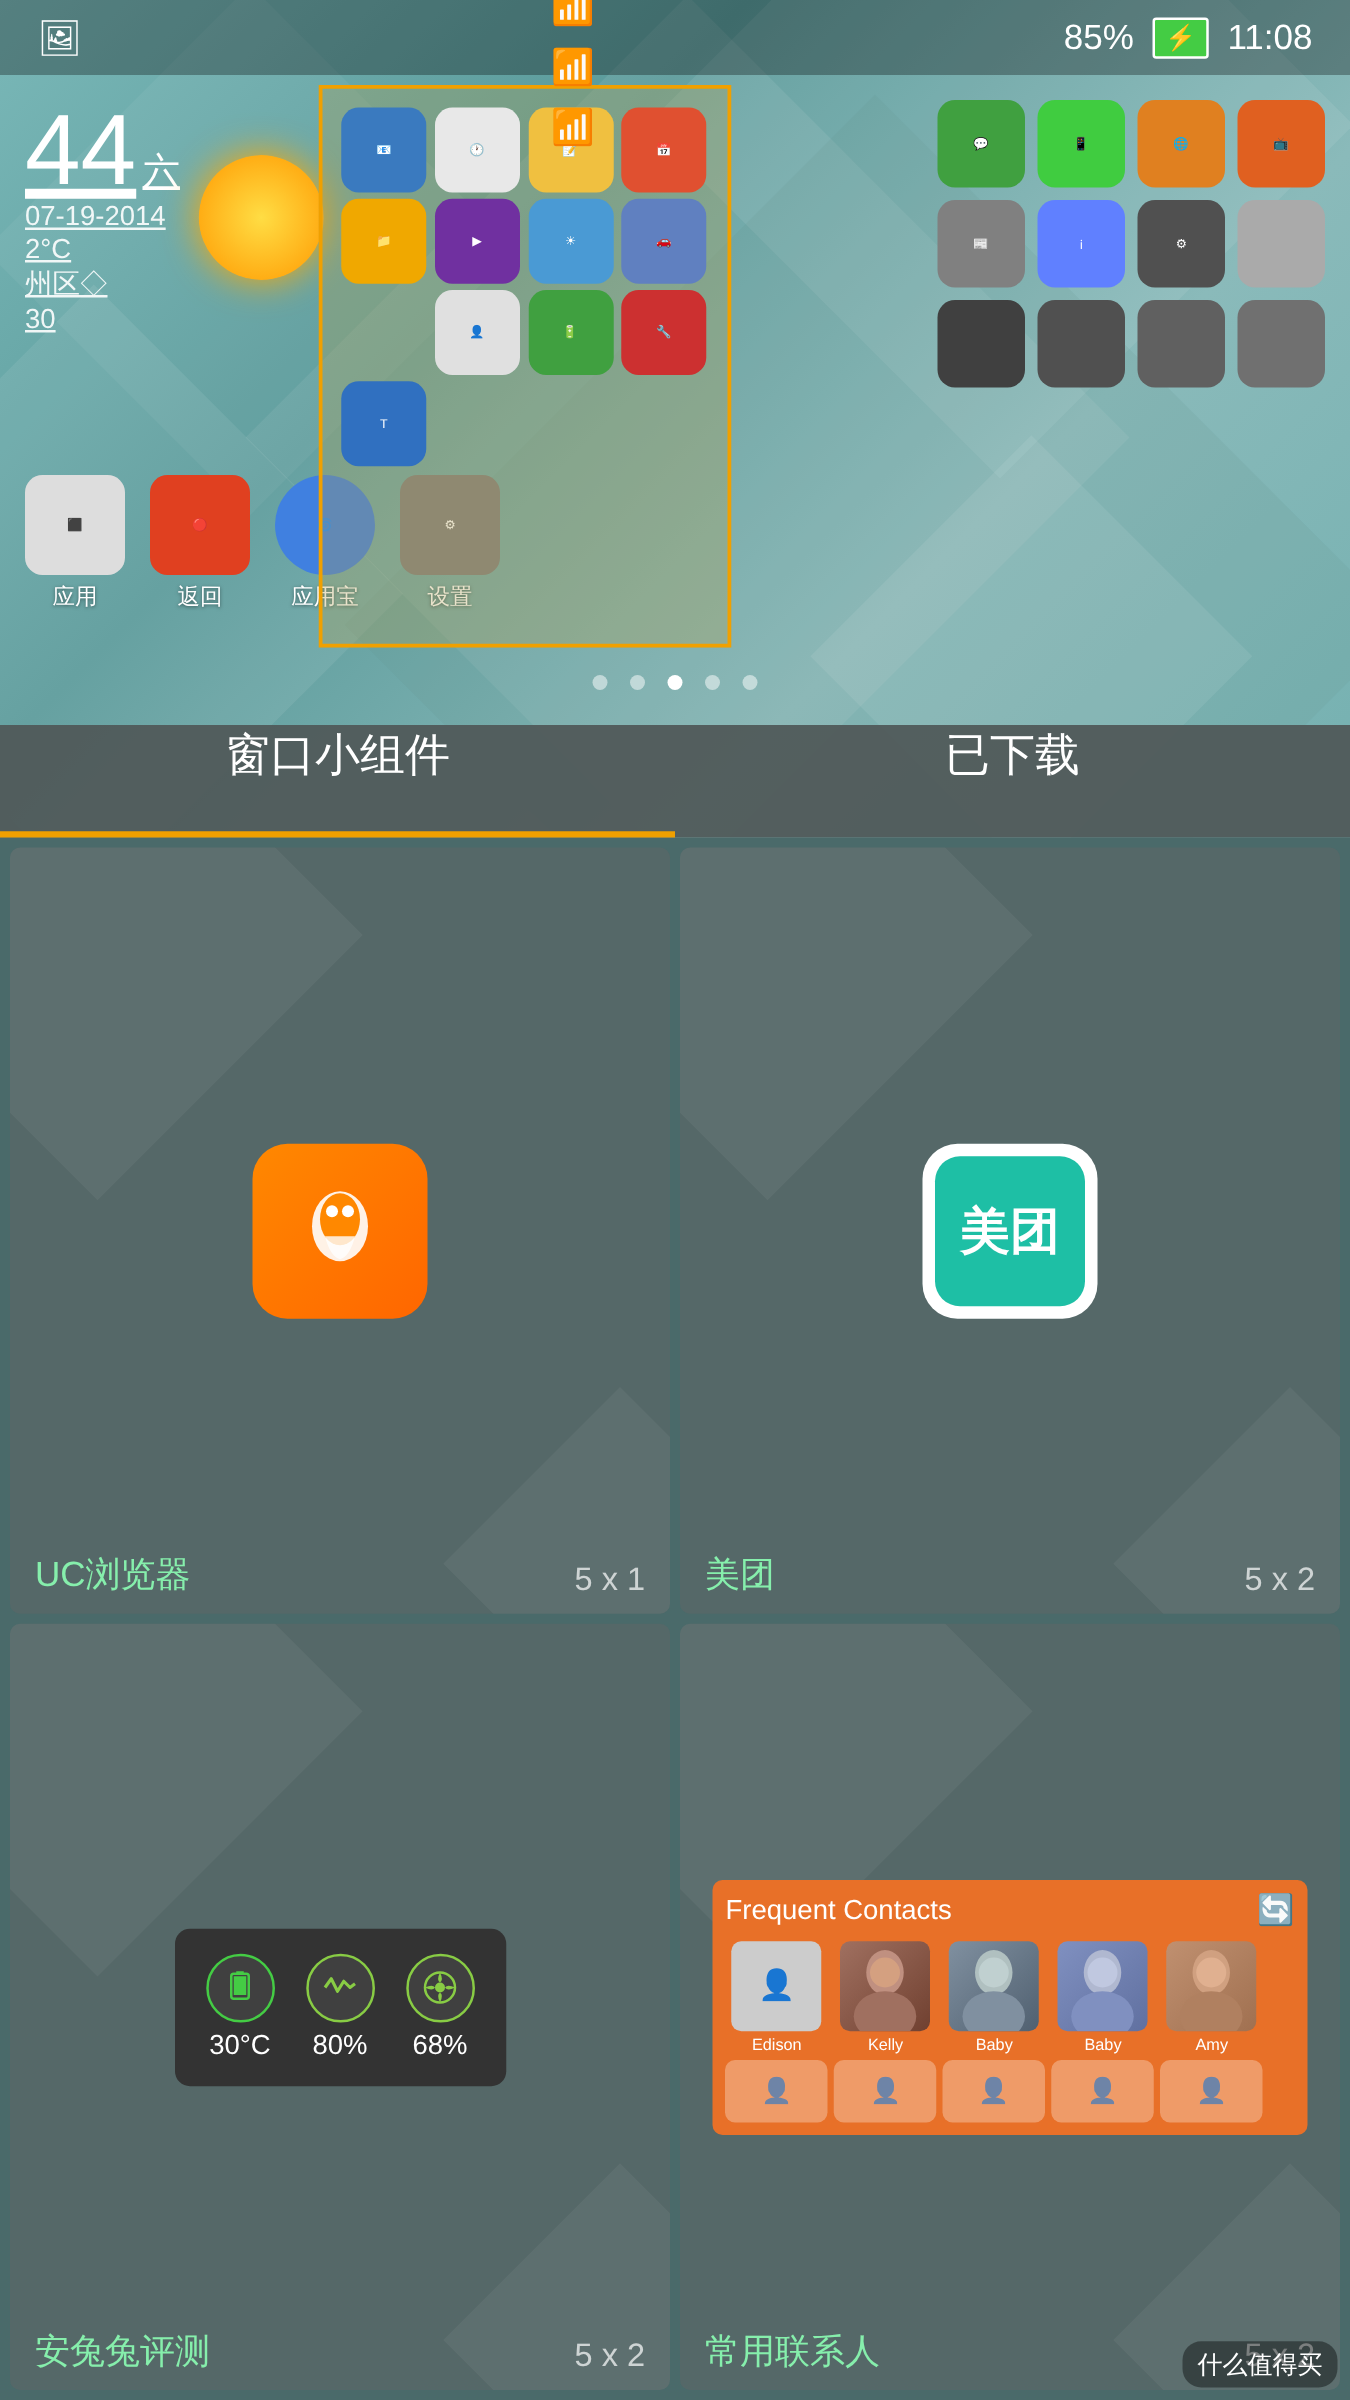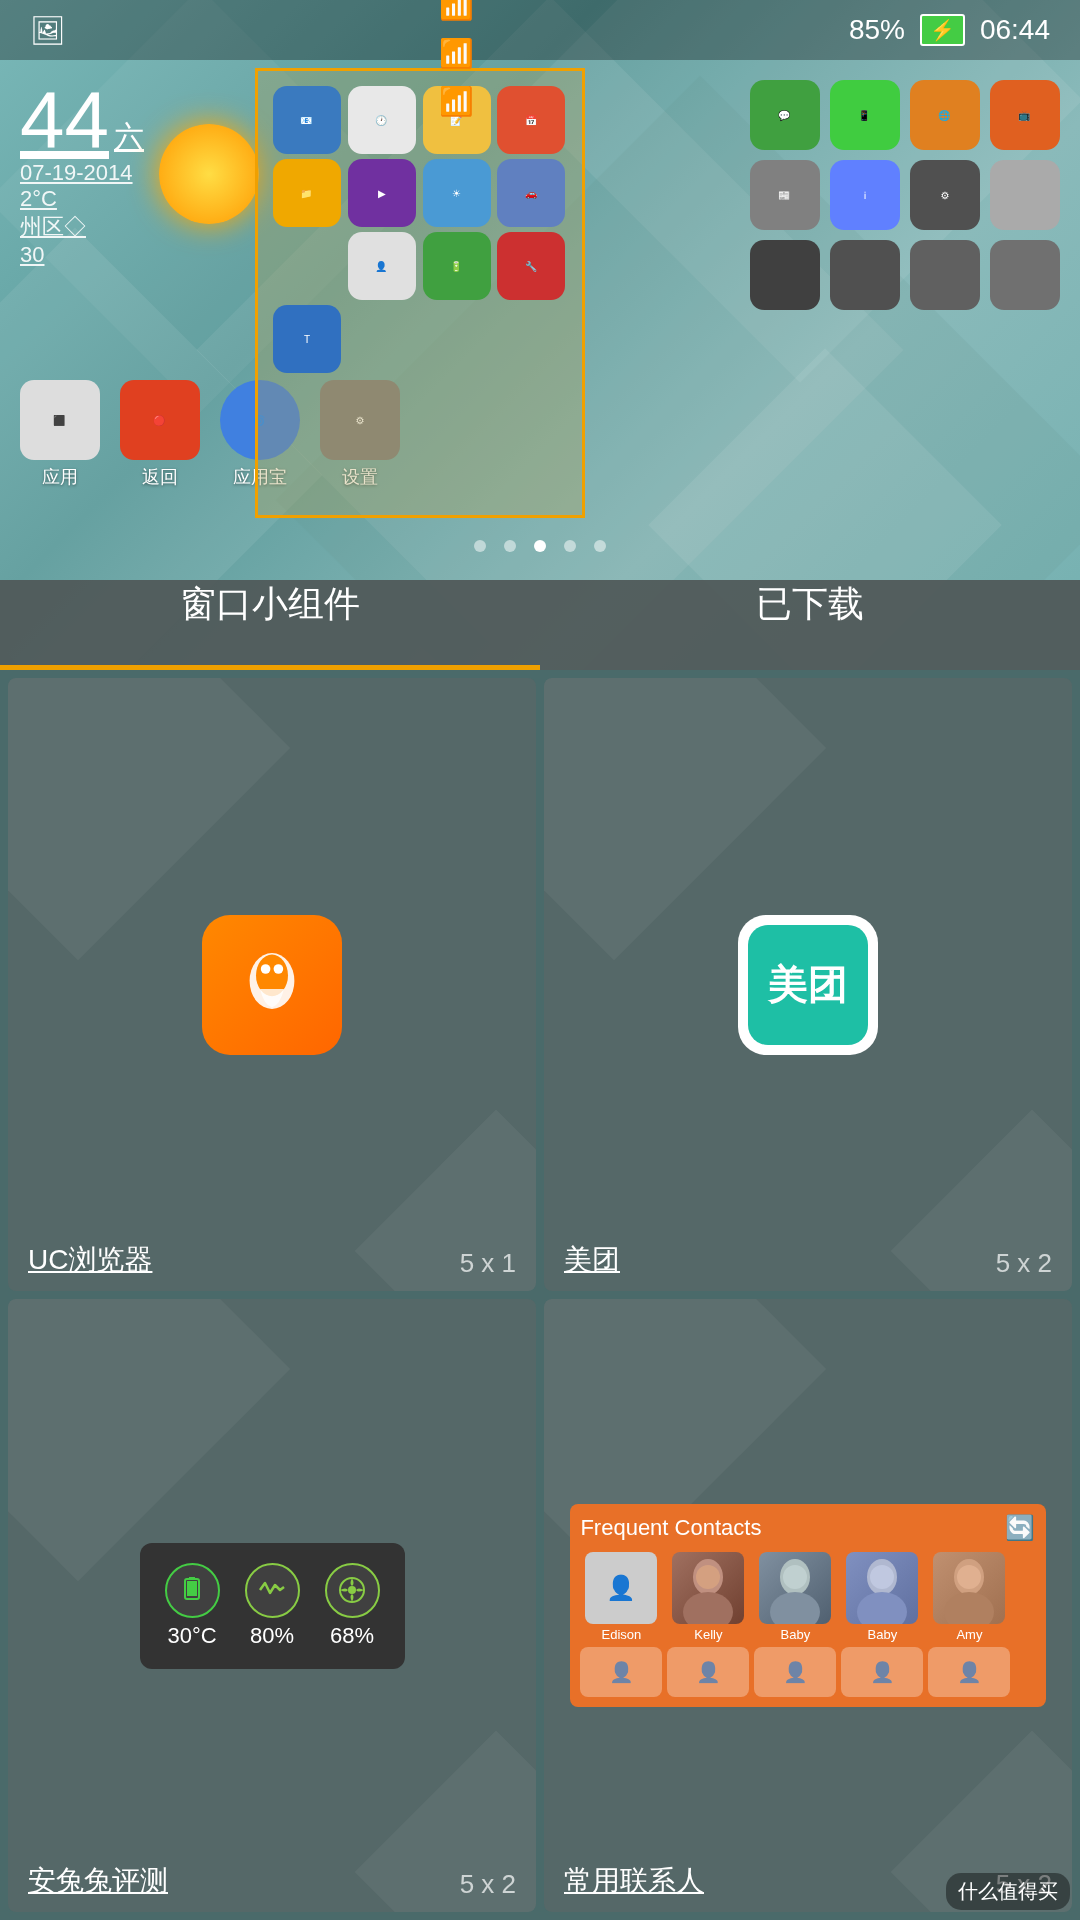--- a/index.html
+++ b/index.html
@@ -208,23 +208,22 @@
       width: 200px; height: 200px;
       transform: rotate(45deg);
       background: rgba(255,255,255,0.05);
       bottom: -60px; right: -60px;
     }
 
     .widget-name {
       position: absolute;
       bottom: 12px;
       left: 20px;
-      color: #ffffff;
+      color: #86efac;
       font-size: 28px;
-      text-decoration: underline;
     }
     .widget-size {
       position: absolute;
       bottom: 12px;
       right: 20px;
       color: rgba(255,255,255,0.7);
       font-size: 26px;
     }
 
     
@@ -404,21 +403,21 @@
   </div>
   <div class="status-center">
     <span>0.5K/s</span>
     <span>📶</span>
     <span style="color:#aaa;">📶</span>
     <span style="color:#aaa;">📶</span>
   </div>
   <div class="status-right">
     <span>85%</span>
     <span style="background:#44cc44;padding:2px 8px;border:2px solid white;border-radius:3px;font-size:20px;">⚡</span>
-    <span>06:44</span>
+    <span>11:08</span>
   </div>
 </div>
 
 <div id="weather-widget">
   <div style="display:flex;align-items:center;gap:15px;text-decoration:underline;">
     <div>
       <div style="display:flex;align-items:baseline;">
         <span class="weather-temp-big">44</span>
         <span style="color:white;font-size:30px;margin-left:5px;">六</span>
       </div>

